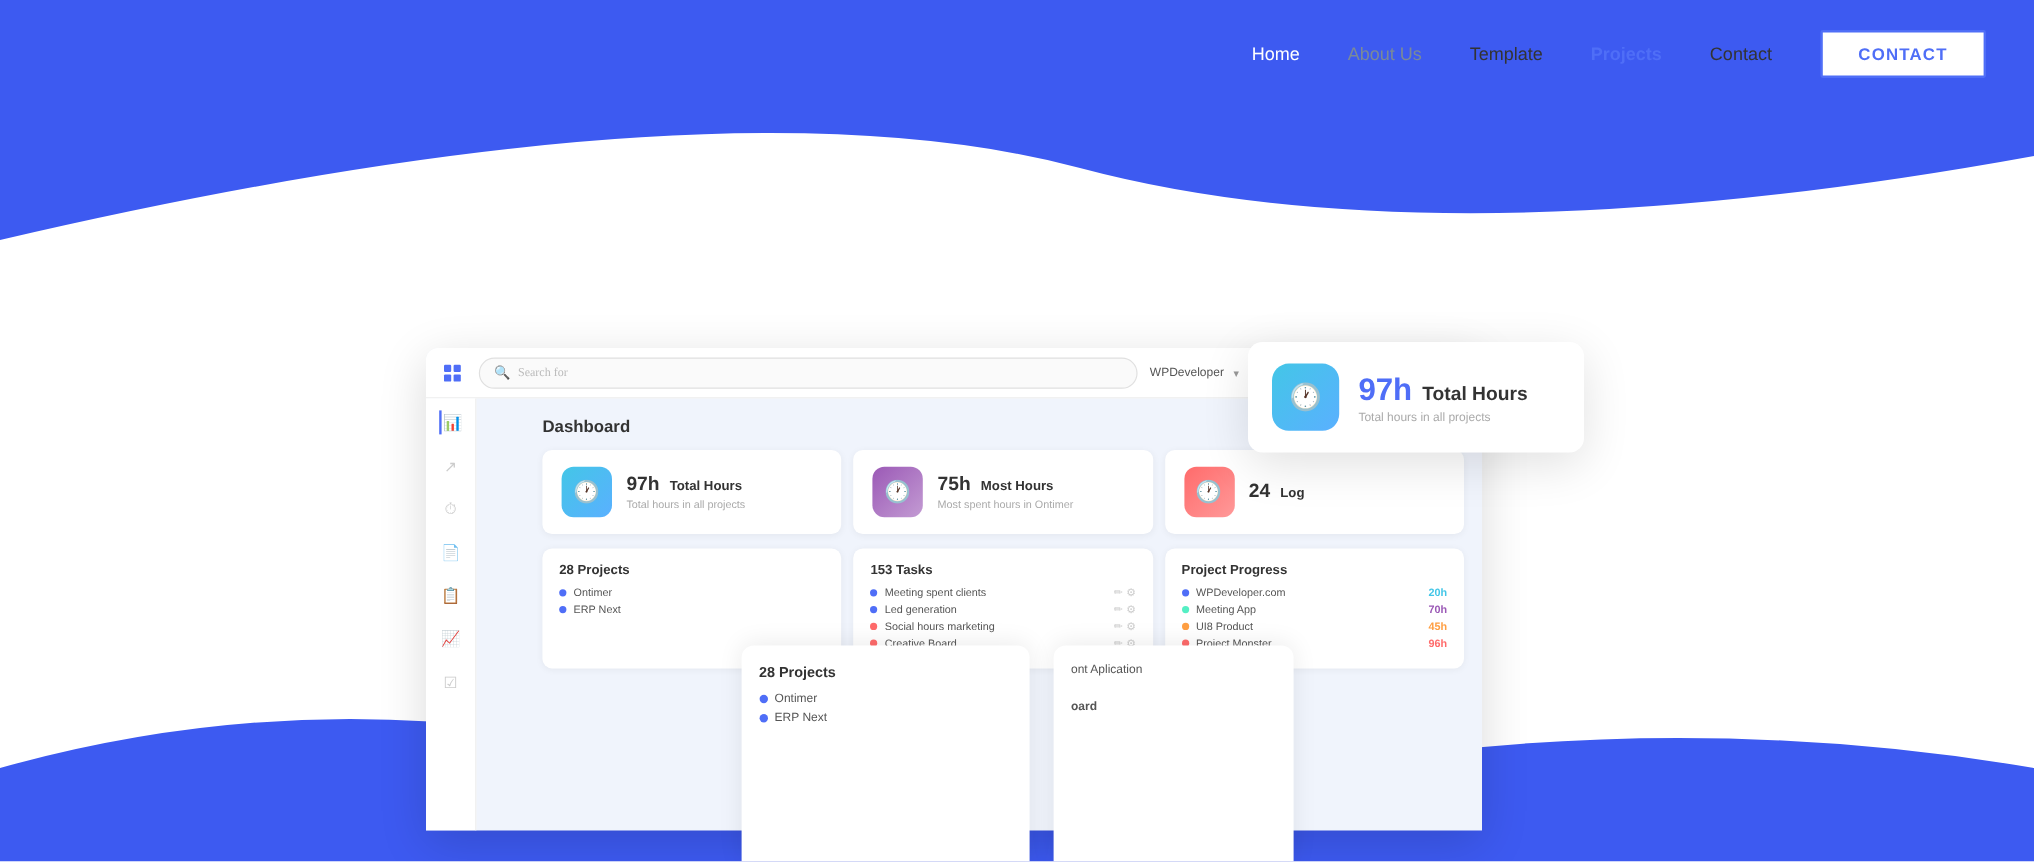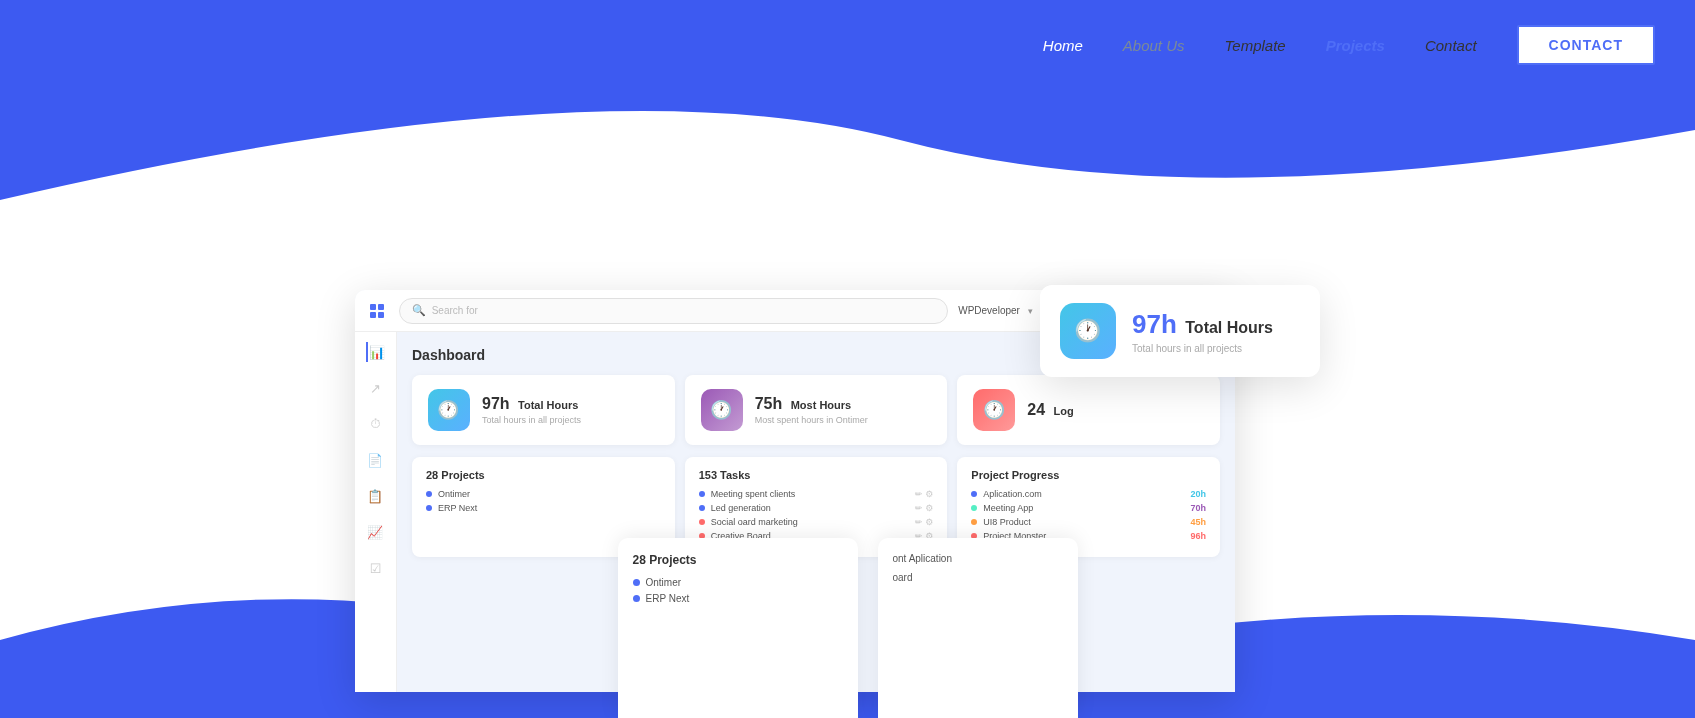--- a/index.html
+++ b/index.html
@@ -34,21 +34,20 @@
       align-items: center;
       gap: 40px;
       margin-left: auto;
       margin-right: 40px;
     }
     .nav-link {
       font-size: 15px;
       font-weight: 500;
       text-decoration: none;
       color: #333;
-      font-style: italic;
     }
     .nav-link.active { color: #4f6ef7; font-weight: 700; }
     .nav-link.white { color: #fff; }
     .nav-link.about { color: #7a8a99; }
     .contact-btn {
       border: 2px solid #4f6ef7;
       color: #4f6ef7;
       background: #fff;
       padding: 10px 30px;
       font-size: 14px;
@@ -158,20 +157,21 @@
       color: #4f6ef7;
       border-left: 2px solid #4f6ef7;
       padding-left: 2px;
     }
 
     
     .db-main {
       flex: 1;
       padding: 15px;
       overflow: hidden;
+      margin-left: 40px;
     }
     .db-section-title {
       font-size: 14px;
       font-weight: 600;
       color: #333;
       margin-bottom: 12px;
     }
     .db-cards-row {
       display: flex;
       gap: 10px;
@@ -383,21 +383,21 @@
 
   <div class="db-topbar">
     <div class="db-grid-icon">
       <span></span>
         <span></span>
         <span></span>
         <span></span>
     </div>
     <div class="db-search">
       <span class="db-search-icon">🔍</span>
-      <span style="color:#bbb;font-size:10px;">Search for</span>
+      <span style="color:#bbb;font-size:10px;font-family:Liberation Serif, serif;">Search for</span>
     </div>
     <div class="db-topbar-right">
       <span class="db-wpdev">WPDeveloper</span>
       <span style="font-size:9px;color:#999;">▾</span>
       <div class="db-separator"></div>
       <div style="position:relative;">
         <span style="font-size:13px;color:#4f6ef7;">🔔</span>
         <div class="db-bell-dot"></div>
       </div>
       <span class="db-gear">⚙️</span>
@@ -482,41 +482,41 @@
           <div class="db-task-item">
             <div class="db-task-dot blue"></div>
             <span>Led generation</span>
             <div class="db-task-icons">
                 <span>✏</span>
                 <span>⚙</span>
               </div>
           </div>
           <div class="db-task-item">
             <div class="db-task-dot red"></div>
-            <span>Social oard marketing</span>
+            <span>Social hours marketing</span>
             <div class="db-task-icons">
                 <span>✏</span>
                 <span>⚙</span>
               </div>
           </div>
           <div class="db-task-item">
             <div class="db-task-dot red"></div>
             <span>Creative Board</span>
             <div class="db-task-icons">
                 <span>✏</span>
                 <span>⚙</span>
               </div>
           </div>
         </div>
 
         <div class="db-card2">
           <div class="db-card2-title">Project Progress</div>
           <div class="db-progress-item">
             <div class="db-progress-dot blue"></div>
-            <span>Aplication.com</span>
+            <span>WPDeveloper.com</span>
             <span class="db-progress-hours cyan-h">20h</span>
           </div>
           <div class="db-progress-item">
             <div class="db-progress-dot green"></div>
             <span>Meeting App</span>
             <span class="db-progress-hours purple-h">70h</span>
           </div>
           <div class="db-progress-item">
             <div class="db-progress-dot orange"></div>
             <span>UI8 Product</span>
@@ -551,15 +551,15 @@
       <div class="bp-dot blue"></div>
       <span>Ontimer</span>
     </div>
     <div class="bp-item">
       <div class="bp-dot blue"></div>
       <span>ERP Next</span>
     </div>
   </div>
   <div class="bottom-panel" style="width:200px;">
     <div style="font-size:10px;color:#555;">ont Aplication</div>
-    <div style="font-size:10px;color:#555;margin-top:8px;">oard</div>
+    <div style="font-size:10px;color:#555;margin-top:20px;font-weight:bold;">oard</div>
   </div>
 </div>
 
 </body></html>

